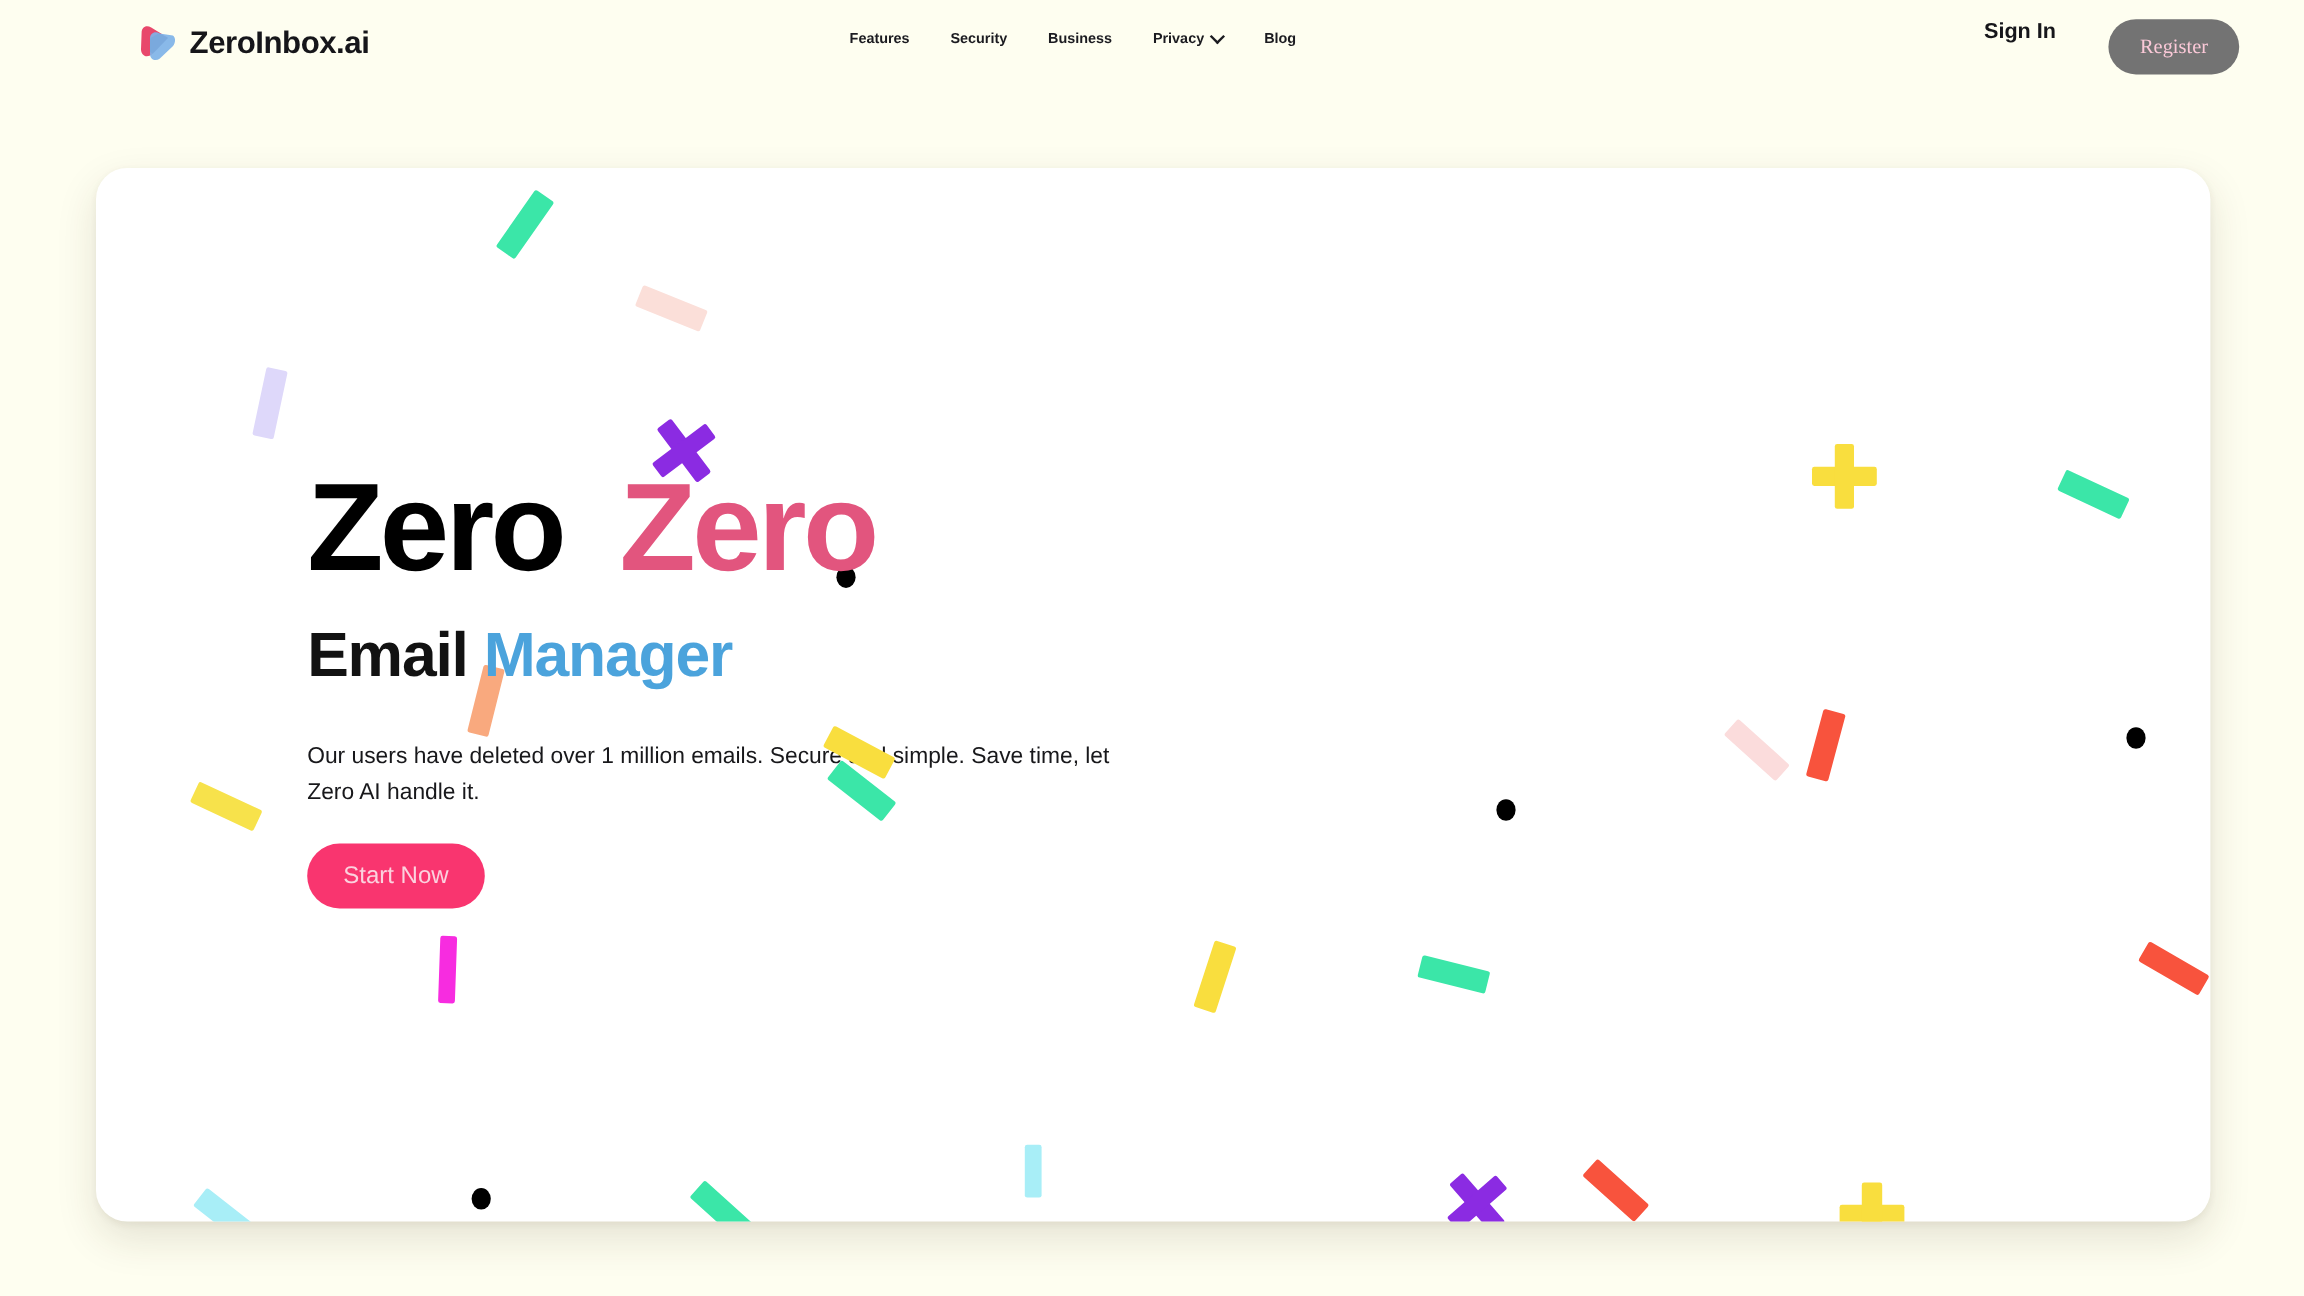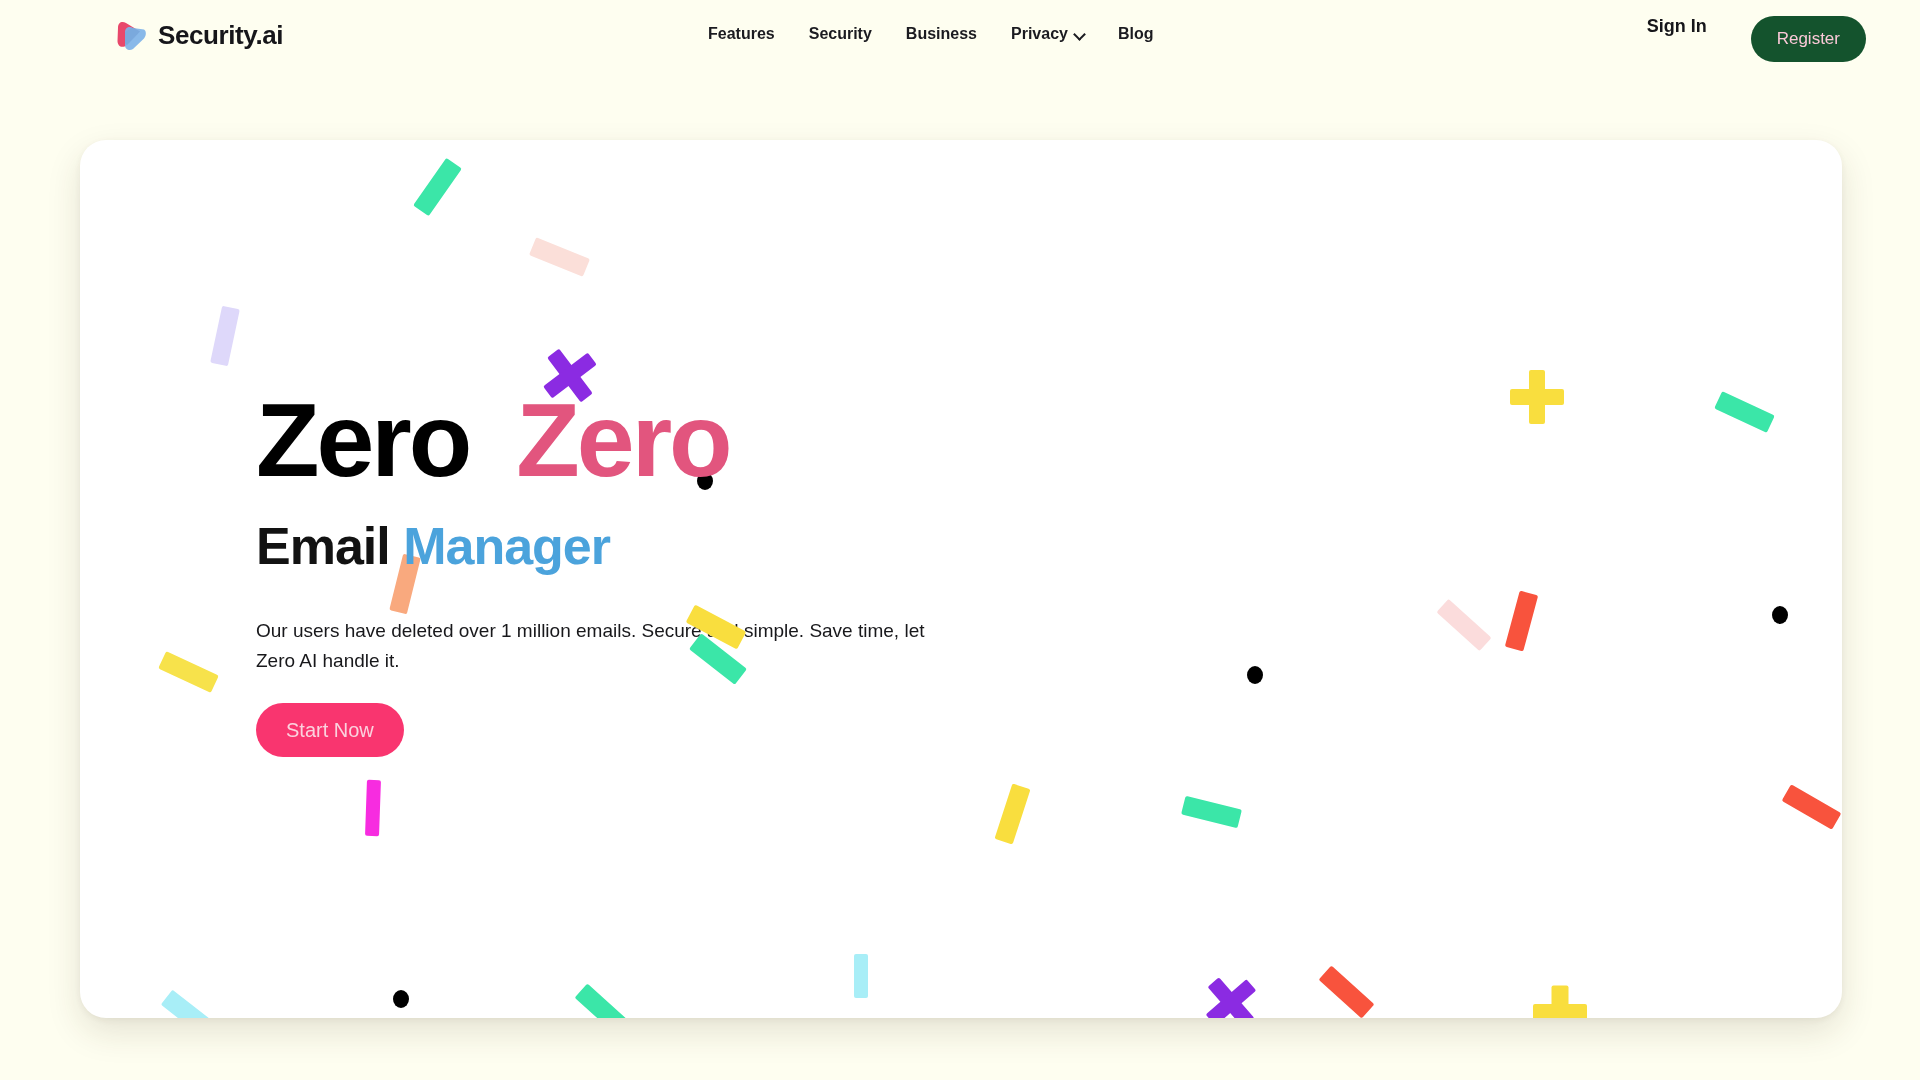--- a/index.html
+++ b/index.html
@@ -56,21 +56,21 @@
   .main-nav {
     position: absolute;
     left: 708px;
     top: 26px;
     display: flex;
     align-items: center;
     gap: 34px;
   }
 
   .nav-link {
-    font-size: 16px;
+    font-size: 12px;
     font-weight: 600;
     color: #1b1b20;
     text-decoration: none;
     white-space: nowrap;
     display: inline-flex;
     align-items: flex-end;
     gap: 7px;
     line-height: 1;
   }
 
@@ -94,26 +94,26 @@
 
   .signin-link {
     font-size: 18px;
     font-weight: 700;
     color: #16161a;
     text-decoration: none;
     white-space: nowrap;
   }
 
   .register-btn {
-    background: #14532d;
+    background: #737373;
     color: #FBC9D8;
     border: none;
     border-radius: 999px;
     font-size: 17px;
-    font-family: Liberation Sans, sans-serif;
+    font-family: Liberation Serif, serif;
     padding: 0 26px;
     height: 46px;
     line-height: 46px;
     cursor: pointer;
     white-space: nowrap;
   }
 
   
   .hero-card {
     position: absolute;
@@ -215,21 +215,21 @@
 <header class="site-header">
 
   <a class="brand" href="#">
     <span class="brand-mark">
       <svg width="34" height="34" viewBox="0 0 34 34" aria-hidden="true">
         <path d="M4 9.5 C4 4.5 8 2.5 12 5 L26 13.5 L13 27 C8 31 3.5 28 3.5 23 Z" fill="#E8486B"></path>
         <path d="M30 11.5 C32.5 13 32.5 17.5 30 20.5 L19 31 C15.5 33.5 11 31.5 11 27 L11 14 C11 9.5 15.5 7.5 19 10 Z" fill="#7FB3E8" opacity="0.92"></path>
         <path d="M11 14 L18.5 9.8 L26 13.6 L13.3 26.8 L11 25 Z" fill="#6FA8DC" opacity="0.55"></path>
       </svg>
     </span>
-    <span class="brand-name">Security.ai</span>
+    <span class="brand-name">ZeroInbox.ai</span>
   </a>
 
   <nav class="main-nav">
     <a class="nav-link" href="#">
       <span>Features</span>
     </a>
     <a class="nav-link" href="#">
       <span>Security</span>
     </a>
     <a class="nav-link" href="#">

